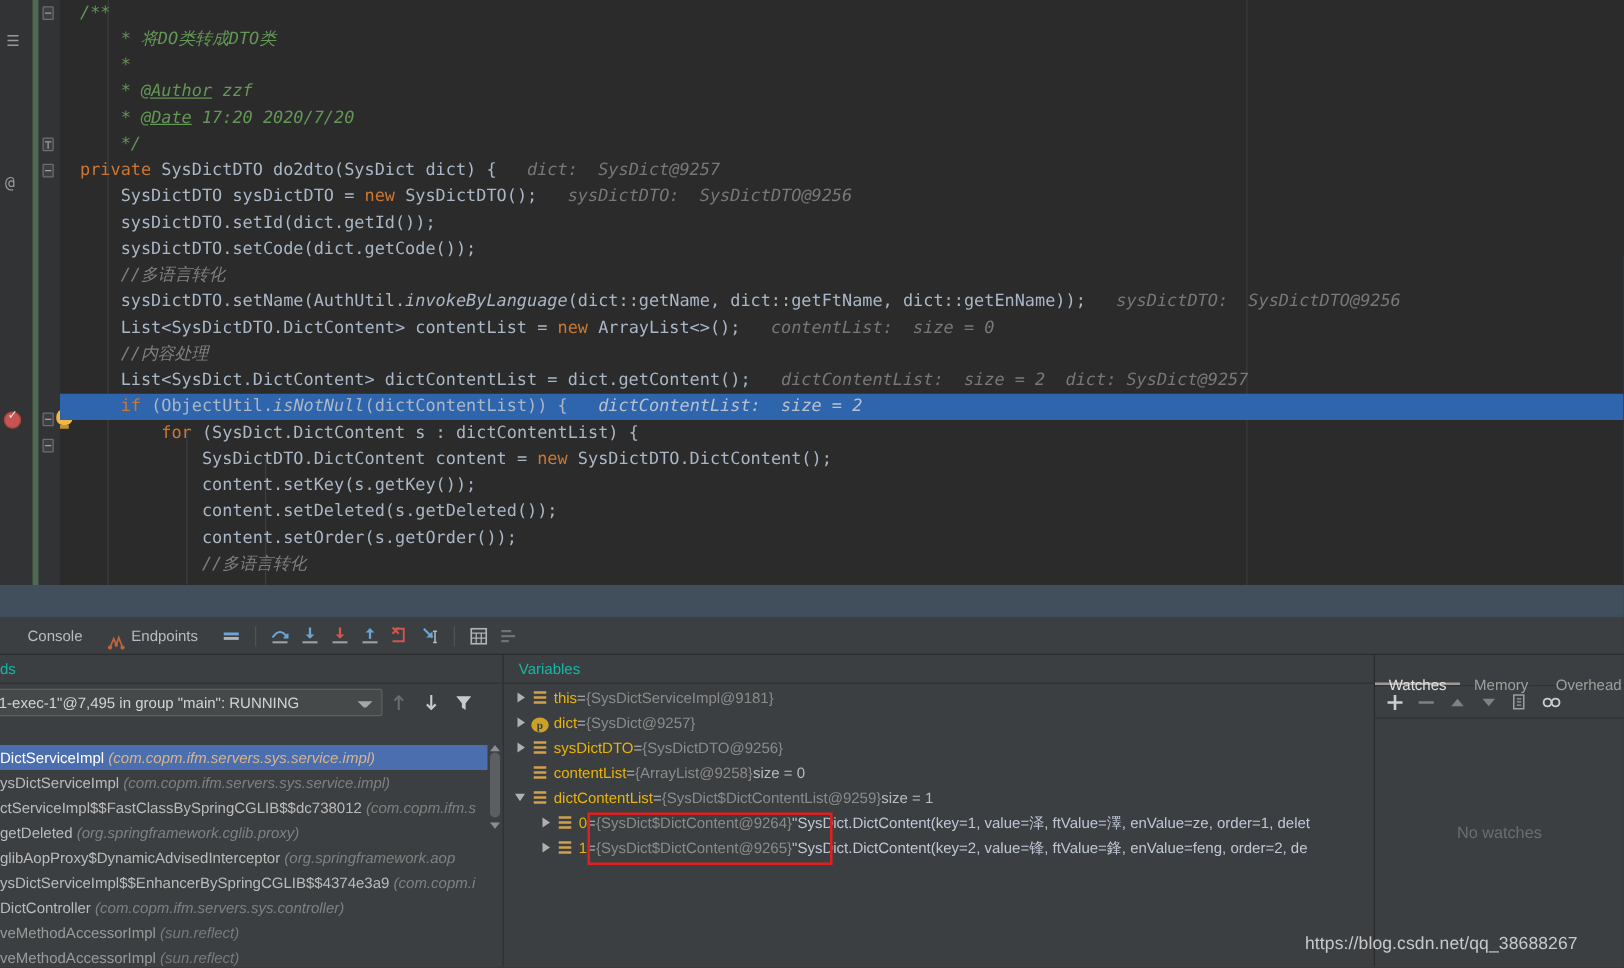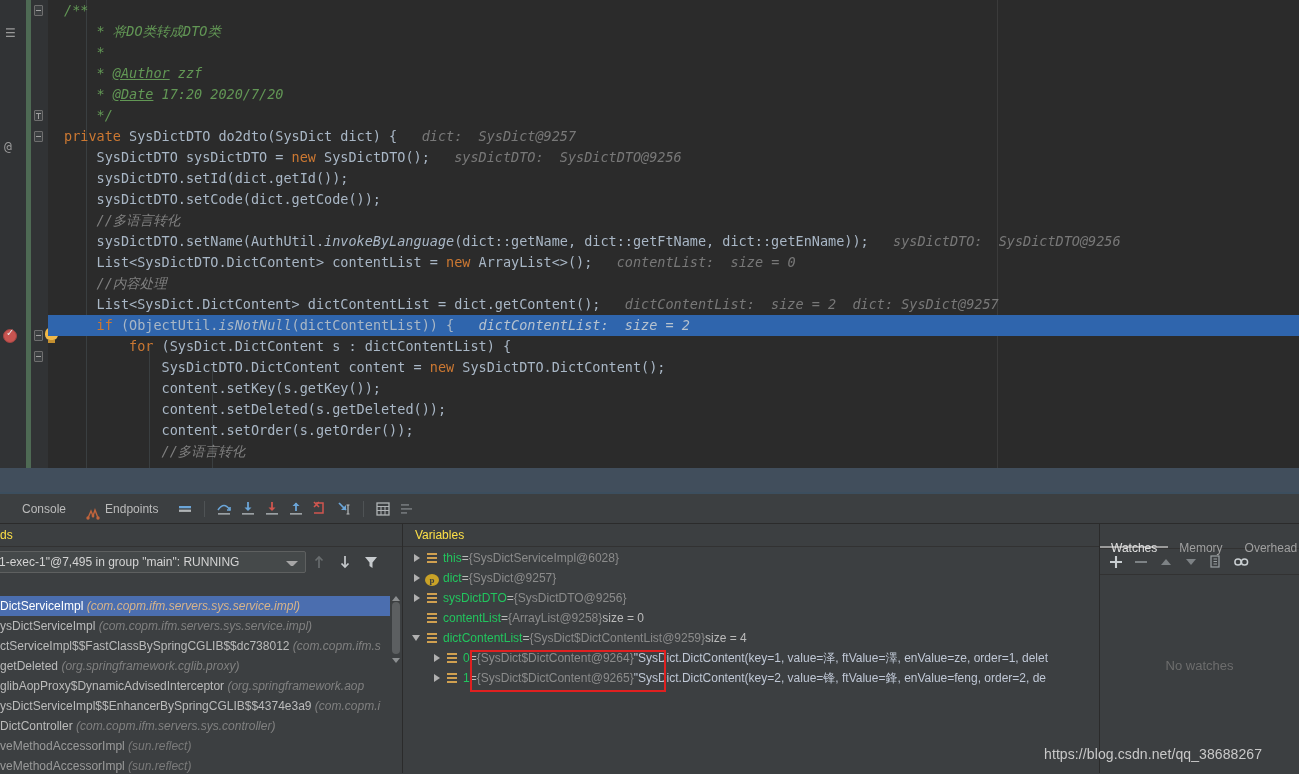--- a/index.html
+++ b/index.html
@@ -139,21 +139,21 @@
     background: #3c3f41; border-right: 1px solid #2b2b2b;
   }
   .panel-vars {
     width: 697px; height: 249px; position: relative;
     background: #3c3f41; border-right: 1px solid #2b2b2b;
   }
   .panel-watch {
     width: 199px; height: 249px; position: relative; background: #3c3f41;
   }
   .panel-title {
-    height: 23px; line-height: 23px; font-size: 12px; color: #fde047;
+    height: 23px; line-height: 23px; font-size: 12px; color: #14b8a6;
     padding-left: 12px; border-bottom: 1px solid #323232;
   }
   .panel-title.clipped { padding-left: 0; }
 
   .thread-row {
     height: 30px; display: flex; align-items: center; padding: 0 4px;
   }
   .thread-combo {
     flex: 0 0 auto; width: 310px; height: 22px; margin-left: -8px;
     background: #45494a; border: 1px solid #5e6060; border-radius: 2px;
@@ -233,21 +233,21 @@
     content: ""; position: absolute; left: 2px; top: 5px; width: 10px;
     height: 2px; background: #d0a050;
     box-shadow: 0 4px 0 #d0a050, 0 8px 0 #d0a050;
   }
   .vicon.param {
     border-radius: 50%; width: 12px; height: 12px; margin-top: 4px;
     background: #c9a227; color: #3c3f41; font-size: 9px;
     text-align: center; line-height: 12px;
     font-family: "Liberation Serif", serif; font-weight: bold;
   }
-  .vname { color: #22c55e; }
+  .vname { color: #eab308; }
   .veq   { color: #bbbbbb; }
   .vref  { color: #8b8b8b; }
   .vsize { color: #bbbbbb; }
   .vstr  { color: #bfc7d5; }
   .indent1 { padding-left: 8px; }
   .indent2 { padding-left: 28px; }
 
   .redbox {
     position: absolute; left: 470px; top: 650px;
     width: 196px; height: 42px;
@@ -442,21 +442,21 @@
       </div>
 
       <div class="panel-vars">
         <div class="panel-title">Variables</div>
         <div class="vars-tree" id="vars-tree">
             <div class="vrow indent1">
               <span class="twisty closed"></span>
               <span class="vicon list"></span>
               <span class="vname">this</span>
               <span class="veq"> = </span>
-              <span class="vref">{SysDictServiceImpl@6028}</span>
+              <span class="vref">{SysDictServiceImpl@9181}</span>
             </div>
             <div class="vrow indent1">
               <span class="twisty closed"></span>
               <span class="vicon param">p</span>
               <span class="vname">dict</span>
               <span class="veq"> = </span>
               <span class="vref">{SysDict@9257}</span>
             </div>
             <div class="vrow indent1">
               <span class="twisty closed"></span>
@@ -472,21 +472,21 @@
               <span class="veq"> = </span>
               <span class="vref">{ArrayList@9258}</span>
               <span class="vsize">  size = 0</span>
             </div>
             <div class="vrow indent1">
               <span class="twisty open"></span>
               <span class="vicon list"></span>
               <span class="vname">dictContentList</span>
               <span class="veq"> = </span>
               <span class="vref">{SysDict$DictContentList@9259}</span>
-              <span class="vsize">  size = 4</span>
+              <span class="vsize">  size = 1</span>
             </div>
             <div class="vrow indent2">
               <span class="twisty closed"></span>
               <span class="vicon list"></span>
               <span class="vname">0</span>
               <span class="veq"> = </span>
               <span class="vref">{SysDict$DictContent@9264}</span>
               <span class="vstr"> "SysDict.DictContent(key=1, value=泽, ftValue=澤, enValue=ze, order=1, delet</span>
             </div>
             <div class="vrow indent2">

